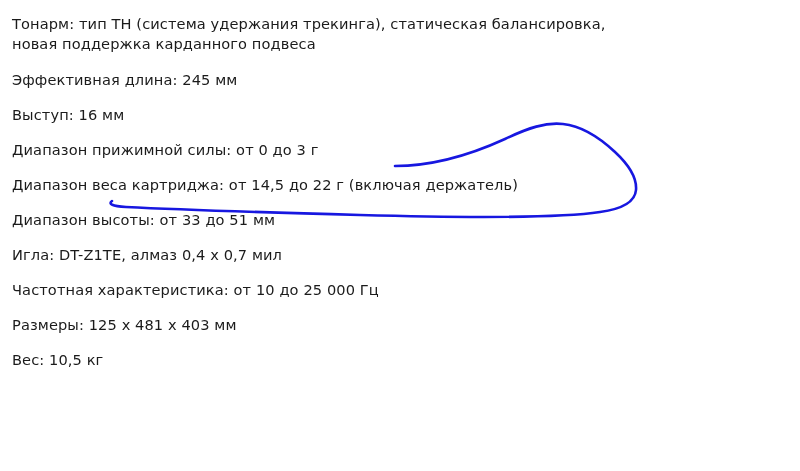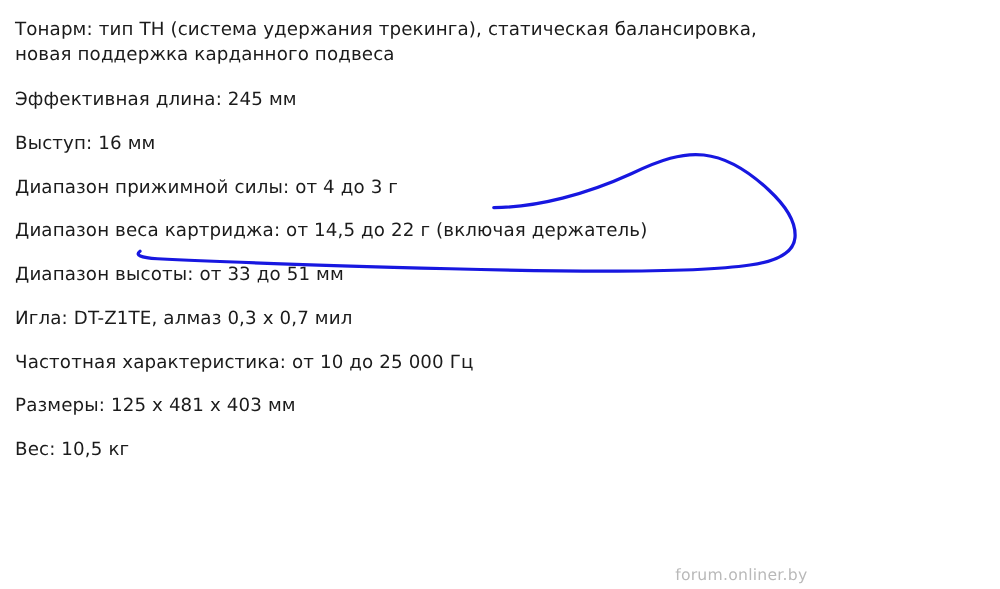--- a/index.html
+++ b/index.html
@@ -72,36 +72,35 @@
 </style>
 </head>
 <body>
 
 <div class="page">
 
   <ul class="spec-list">
     <li class="spec-line first">Тонарм: тип TH (система удержания трекинга), статическая балансировка, новая поддержка карданного подвеса</li>
     <li class="spec-line">Эффективная длина: 245 мм</li>
     <li class="spec-line">Выступ: 16 мм</li>
-    <li class="spec-line">Диапазон прижимной силы: от 4 до 3 г</li>
+    <li class="spec-line">Диапазон прижимной силы: от 0 до 3 г</li>
     <li class="spec-line">Диапазон веса картриджа: от 14,5 до 22 г (включая держатель)</li>
     <li class="spec-line">Диапазон высоты: от 33 до 51 мм</li>
-    <li class="spec-line">Игла: DT-Z1TE, алмаз 0,3 x 0,7 мил</li>
+    <li class="spec-line">Игла: DT-Z1TE, алмаз 0,4 x 0,7 мил</li>
     <li class="spec-line">Частотная характеристика: от 10 до 25 000 Гц</li>
     <li class="spec-line">Размеры: 125 x 481 x 403 мм</li>
     <li class="spec-line">Вес: 10,5 кг</li>
   </ul>
 
   <svg class="annotation-layer" viewBox="0 0 800 471">
     <path d="M395 166
              C 430 166, 470 155, 505 139
              C 528 128, 546 122, 563 124
              C 582 126, 600 138, 615 152
              C 629 165, 637 178, 636 190
              C 635 202, 622 209, 600 212
              C 560 218, 470 218, 360 215
              C 250 212, 165 209, 126 207
              C 112 206, 108 204, 112 201" fill="none" stroke="#1717e0" stroke-width="2.6" stroke-linecap="round" stroke-linejoin="round"></path>
   </svg>
 
-  <div class="watermark">forum.onliner.by</div>
   <div class="bottom-edge"></div>
 </div>
 
 </body></html>

